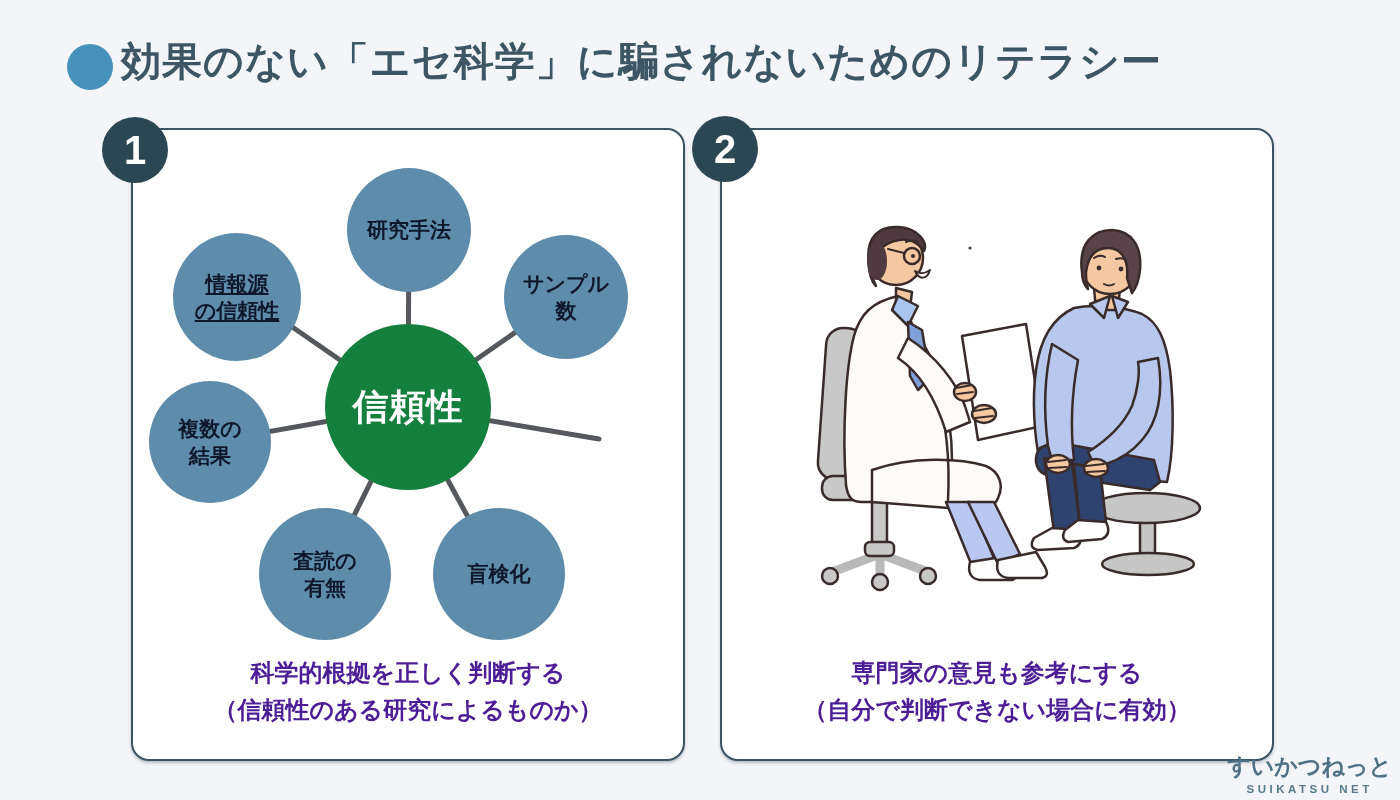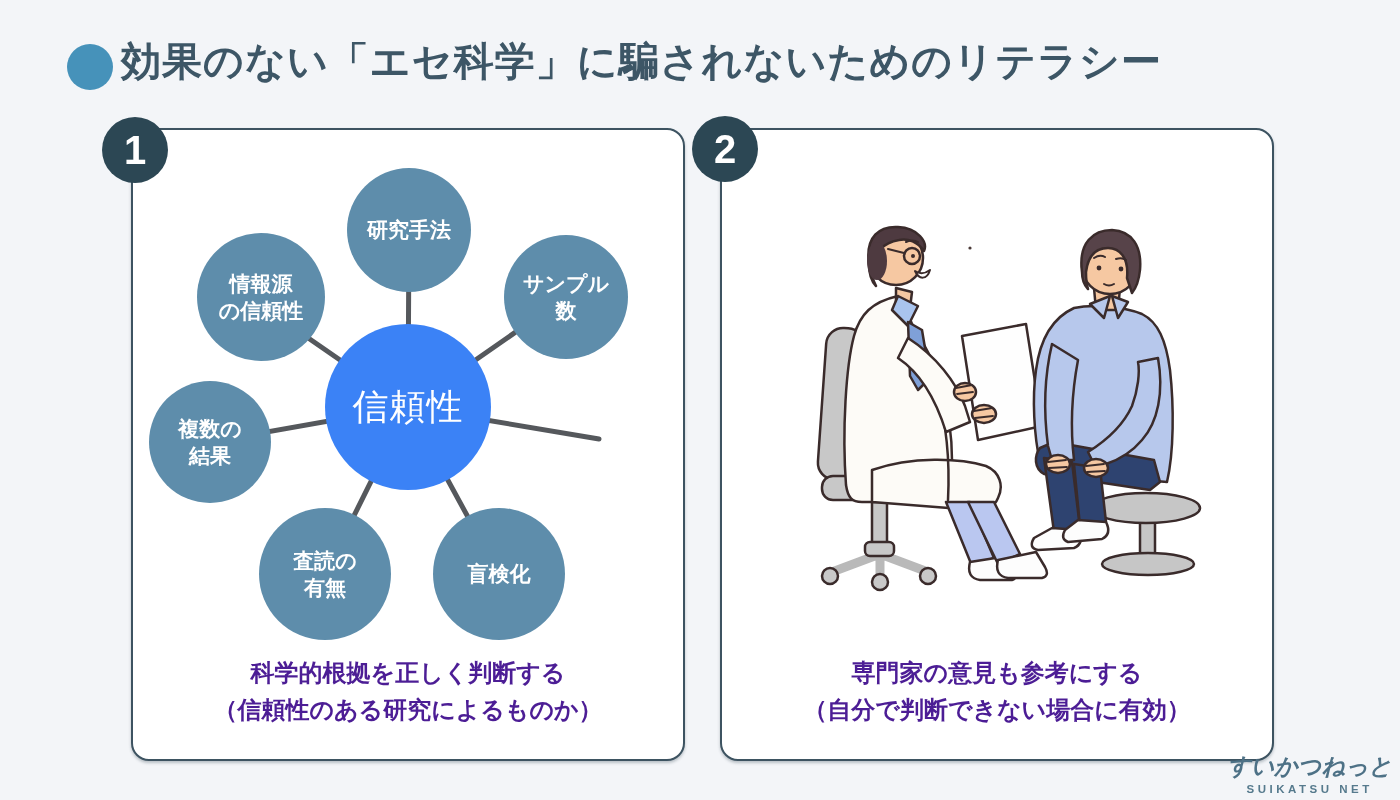--- a/index.html
+++ b/index.html
@@ -29,41 +29,41 @@
 
   .badge{
     position:absolute;width:66px;height:66px;border-radius:50%;
     background:#2c4754;color:#ffffff;font-size:40px;font-weight:800;
     display:flex;align-items:center;justify-content:center;z-index:5;
   }
 
   
   .spokes{position:absolute;left:0;top:0;width:550px;height:629px;}
   .sat{
-    position:absolute;border-radius:50%;background:#5e8dab;color:#ffffff;
+    position:absolute;border-radius:50%;background:#5e8dab;color:#0f172a;
     display:flex;align-items:center;justify-content:center;text-align:center;
     font-size:21px;font-weight:700;line-height:1.3;white-space:pre-line;
   }
   .hub{
     position:absolute;left:192px;top:194px;width:166px;height:166px;border-radius:50%;
-    background:#3b82f6;color:#ffffff;display:flex;align-items:center;justify-content:center;
-    font-size:36px;font-weight:400;letter-spacing:1px;
+    background:#15803d;color:#ffffff;display:flex;align-items:center;justify-content:center;
+    font-size:36px;font-weight:700;letter-spacing:1px;
   }
 
   .caption{
     position:absolute;left:0;right:0;top:524px;margin:0;
     text-align:center;font-size:24px;font-weight:700;line-height:1.55;
     color:#4c1d95;white-space:pre-line;
   }
 
   .illus{position:absolute;left:0;top:0;width:550px;height:629px;}
 
   
   .logo{position:absolute;right:8px;top:754px;text-align:center;}
-  .logo-jp{font-size:23px;font-weight:800;color:#4d7186;line-height:1.05;font-style:italic;}
+  .logo-jp{font-size:23px;font-weight:800;color:#4d7186;line-height:1.05;}
   .logo-en{font-size:11.5px;font-weight:600;letter-spacing:3.5px;color:#567a8d;margin-top:5px;}
 </style>
 </head>
 <body>
 
 <div class="page">
 
   <div class="title-row">
     <span class="bullet"></span>
     <h1 class="title">効果のない「エセ科学」に騙されないためのリテラシー</h1>
@@ -78,21 +78,21 @@
         <line x1="275" y1="277" x2="116" y2="167"></line>
         <line x1="275" y1="277" x2="433" y2="167"></line>
         <line x1="275" y1="277" x2="77" y2="312"></line>
         <line x1="275" y1="277" x2="466" y2="309"></line>
         <line x1="275" y1="277" x2="192" y2="444"></line>
         <line x1="275" y1="277" x2="366" y2="444"></line>
       </g>
     </svg>
 
     <div class="sat" style="left:214px;top:38px;width:124px;height:124px;">研究手法</div>
-    <div class="sat" style="left:64px;top:103px;width:128px;height:128px;">情報源
+    <div class="sat" style="left:40px;top:103px;width:128px;height:128px;text-decoration:underline;">情報源
 の信頼性</div>
     <div class="sat" style="left:16px;top:251px;width:122px;height:122px;">複数の
 結果</div>
     <div class="sat" style="left:371px;top:105px;width:124px;height:124px;">サンプル
 数</div>
     <div class="sat" style="left:126px;top:378px;width:132px;height:132px;">査読の
 有無</div>
     <div class="sat" style="left:300px;top:378px;width:132px;height:132px;">盲検化</div>
 
     <div class="hub">信頼性</div>

